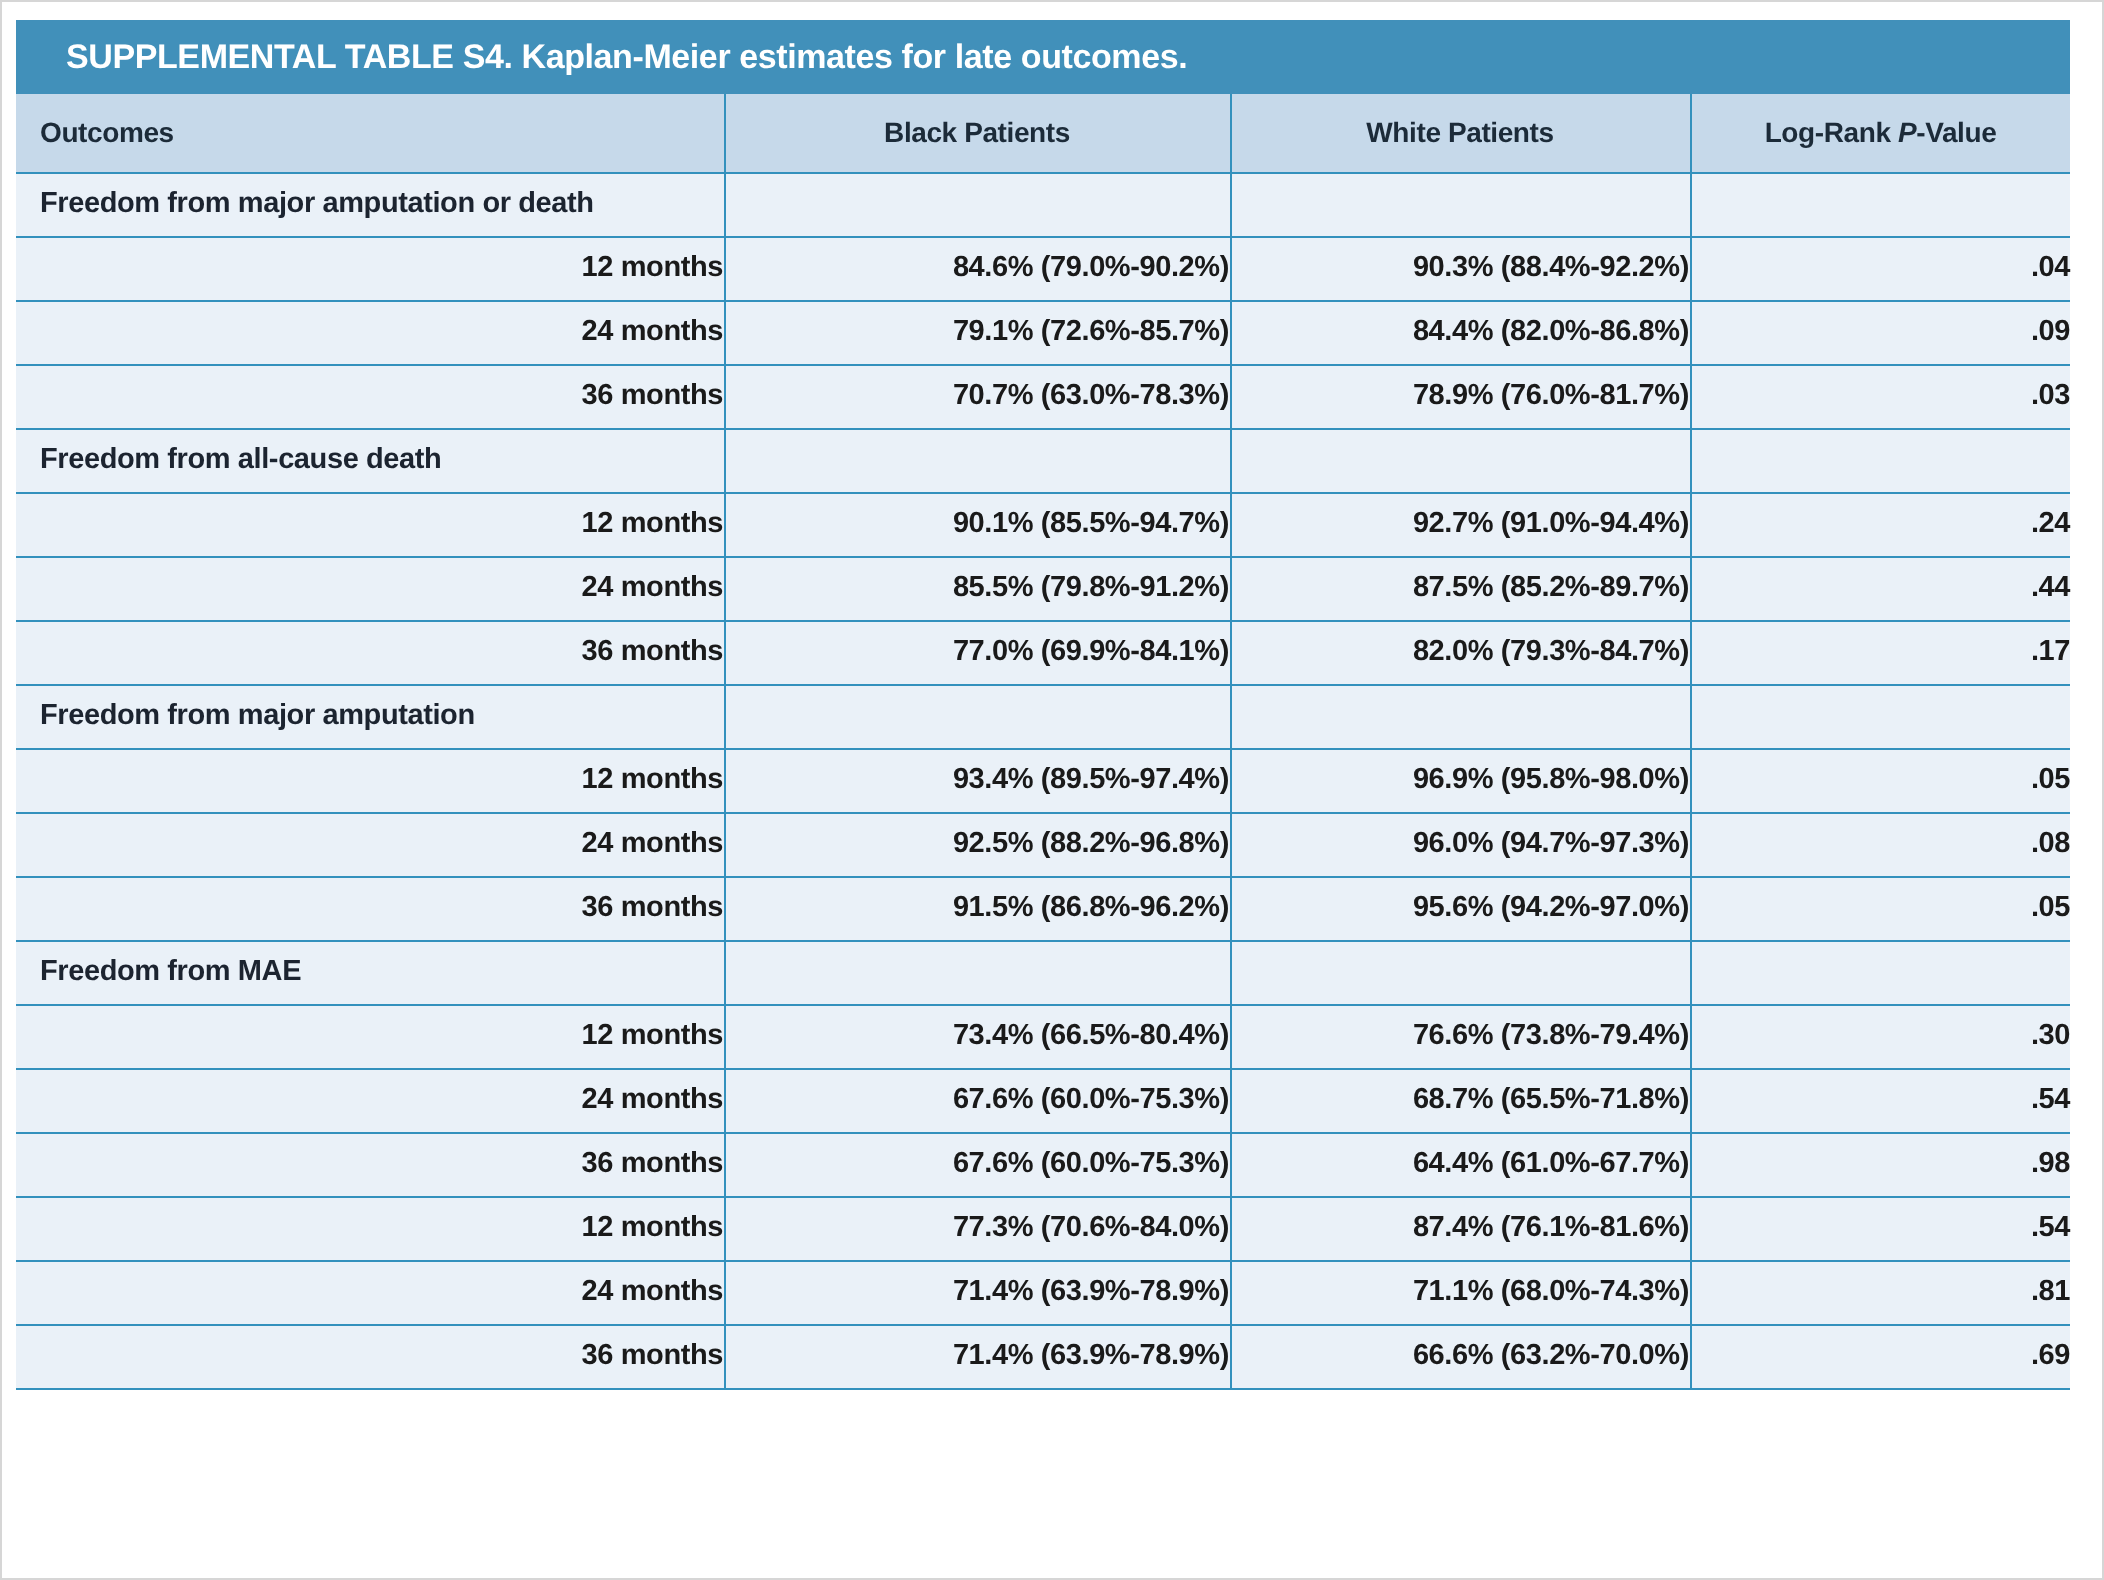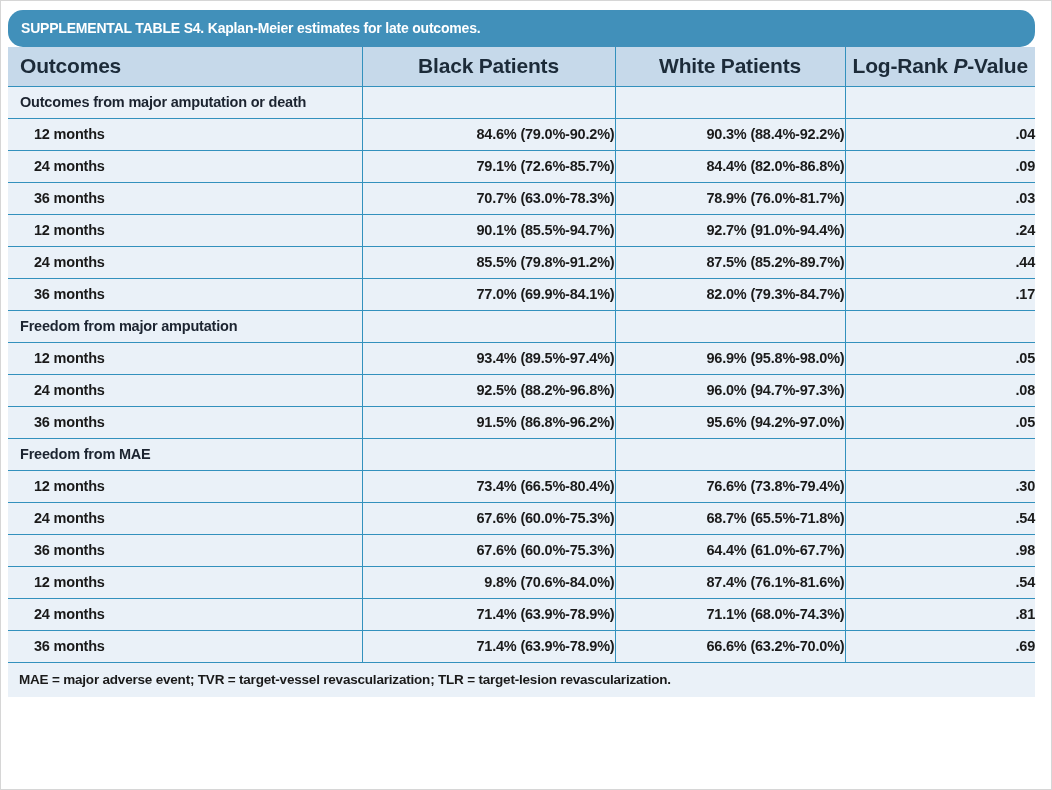--- a/index.html
+++ b/index.html
@@ -18,41 +18,40 @@
   .table-wrap {
     position: absolute;
     left: 8px; top: 10px;
     width: 1027px;
   }
   .title-bar {
     background: #4190ba;
     color: #ffffff;
     height: 37px;
     line-height: 37px;
-    font-size: 14px;
-    font-weight: bold;
-    padding-left: 13px;
+    font-size: 17px;
+    font-weight: bold;
+    padding-left: 25px;
     letter-spacing: -0.2px;
     white-space: nowrap;
     overflow: hidden;
-    border-radius: 15px;
   }
   table {
     border-collapse: collapse;
     table-layout: fixed;
     width: 1027px;
   }
   col.c1 { width: 354px; }
   col.c2 { width: 253px; }
   col.c3 { width: 230px; }
   col.c4 { width: 190px; }
   th {
     background: #c6d9ea;
     color: #1c2b39;
-    font-size: 21px;
+    font-size: 14px;
     font-weight: bold;
     height: 39px;
     border-bottom: 1px solid #3391bd;
     letter-spacing: -0.2px;
   }
   th.outcomes-th { text-align: left; padding-left: 12px; }
   th:not(:last-child), td:not(:last-child) { border-right: 1px solid #3391bd; }
   td {
     background: #eaf1f8;
     color: #1a1a1a;
@@ -61,21 +60,21 @@
     height: 32px;
     border-bottom: 1px solid #3391bd;
     letter-spacing: -0.2px;
   }
   td.section-label {
     text-align: left;
     padding-left: 12px;
     color: #1c2430;
   }
   td.month-label {
-    text-align: left;
+    text-align: right;
     padding-left: 26px;
   }
   td.value-cell, td.p-cell { text-align: right; }
   .footnote-row {
     background: #eaf1f8;
     height: 34px;
     line-height: 34px;
     font-size: 13.5px;
     font-weight: bold;
     color: #1a1a1a;
@@ -104,21 +103,21 @@
       <thead>
         <tr>
           <th class="outcomes-th">Outcomes</th>
           <th>Black Patients</th>
           <th>White Patients</th>
           <th><span>Log-Rank </span><span class="p-italic">P</span><span>-Value</span></th>
         </tr>
       </thead>
       <tbody id="table-body">
           <tr>
-            <td class="section-label">Outcomes from major amputation or death</td>
+            <td class="section-label">Freedom from major amputation or death</td>
             <td></td>
             <td></td>
             <td></td>
           </tr>
           <tr>
             <td class="month-label">12 months</td>
             <td class="value-cell">84.6% (79.0%-90.2%)</td>
             <td class="value-cell">90.3% (88.4%-92.2%)</td>
             <td class="p-cell">.04</td>
           </tr>
@@ -128,20 +127,26 @@
             <td class="value-cell">84.4% (82.0%-86.8%)</td>
             <td class="p-cell">.09</td>
           </tr>
           <tr>
             <td class="month-label">36 months</td>
             <td class="value-cell">70.7% (63.0%-78.3%)</td>
             <td class="value-cell">78.9% (76.0%-81.7%)</td>
             <td class="p-cell">.03</td>
           </tr>
           <tr>
+            <td class="section-label">Freedom from all-cause death</td>
+            <td></td>
+            <td></td>
+            <td></td>
+          </tr>
+          <tr>
             <td class="month-label">12 months</td>
             <td class="value-cell">90.1% (85.5%-94.7%)</td>
             <td class="value-cell">92.7% (91.0%-94.4%)</td>
             <td class="p-cell">.24</td>
           </tr>
           <tr>
             <td class="month-label">24 months</td>
             <td class="value-cell">85.5% (79.8%-91.2%)</td>
             <td class="value-cell">87.5% (85.2%-89.7%)</td>
             <td class="p-cell">.44</td>
@@ -195,35 +200,34 @@
             <td class="p-cell">.54</td>
           </tr>
           <tr>
             <td class="month-label">36 months</td>
             <td class="value-cell">67.6% (60.0%-75.3%)</td>
             <td class="value-cell">64.4% (61.0%-67.7%)</td>
             <td class="p-cell">.98</td>
           </tr>
           <tr>
             <td class="month-label">12 months</td>
-            <td class="value-cell">9.8% (70.6%-84.0%)</td>
+            <td class="value-cell">77.3% (70.6%-84.0%)</td>
             <td class="value-cell">87.4% (76.1%-81.6%)</td>
             <td class="p-cell">.54</td>
           </tr>
           <tr>
             <td class="month-label">24 months</td>
             <td class="value-cell">71.4% (63.9%-78.9%)</td>
             <td class="value-cell">71.1% (68.0%-74.3%)</td>
             <td class="p-cell">.81</td>
           </tr>
           <tr>
             <td class="month-label">36 months</td>
             <td class="value-cell">71.4% (63.9%-78.9%)</td>
             <td class="value-cell">66.6% (63.2%-70.0%)</td>
             <td class="p-cell">.69</td>
           </tr>
         </tbody>
     </table>
 
-    <div class="footnote-row">MAE = major adverse event; TVR = target-vessel revascularization; TLR = target-lesion revascularization.</div>
 
   </div>
 </div>
 
 </body></html>

